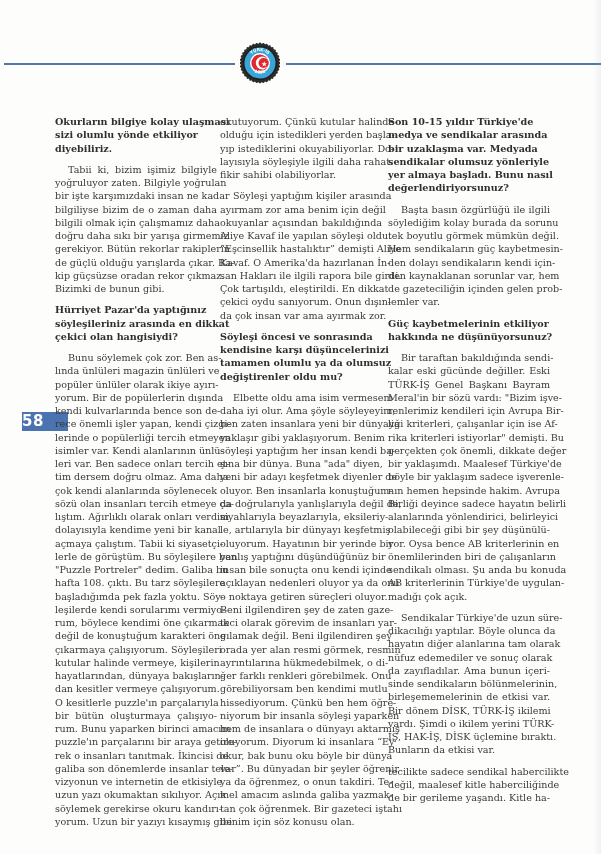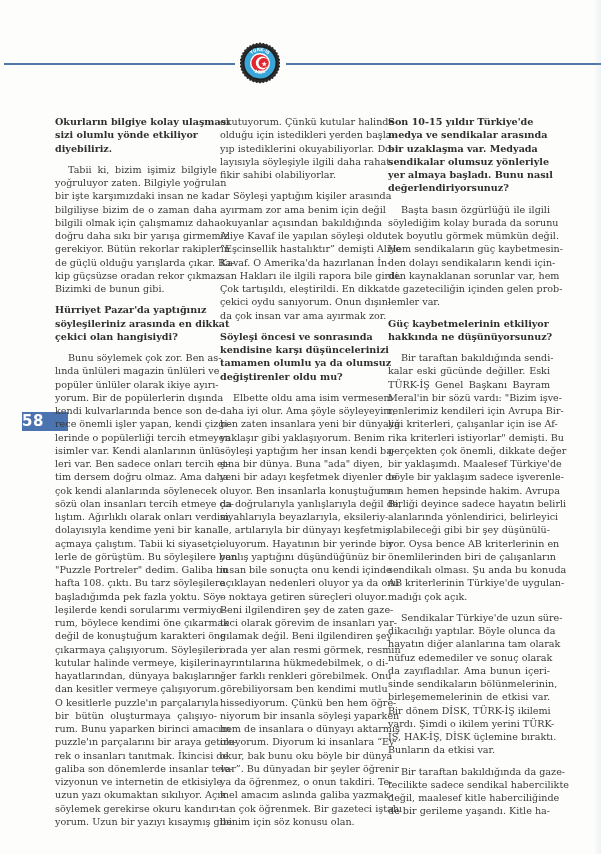--- a/index.html
+++ b/index.html
@@ -289,20 +289,19 @@
       <span class="ln">nüfuz edemediler ve sonuç olarak</span>
       <span class="ln">da zayıfladılar. Ama bunun içeri-</span>
       <span class="ln">sinde sendikaların bölünmelerinin,</span>
       <span class="ln">birleşememelerinin de etkisi var.</span>
       <span class="ln">Bir dönem DİSK, TÜRK-İŞ ikilemi</span>
       <span class="ln">vardı. Şimdi o ikilem yerini TÜRK-</span>
       <span class="ln">İŞ, HAK-İŞ, DİSK üçlemine bıraktı.</span>
       <span class="ln last">Bunların da etkisi var.</span>
     </div>
     <div class="p">
-      <span class="ln ind">Bir taraftan bakıldığında da gaze-</span>
       <span class="ln">tecilikte sadece sendikal habercilikte</span>
       <span class="ln">değil, maalesef kitle haberciliğinde</span>
       <span class="ln last">de bir gerileme yaşandı. Kitle ha-</span>
     </div>
   </div>
 
 <div class="right-shadow"></div>
 
 </body></html>

